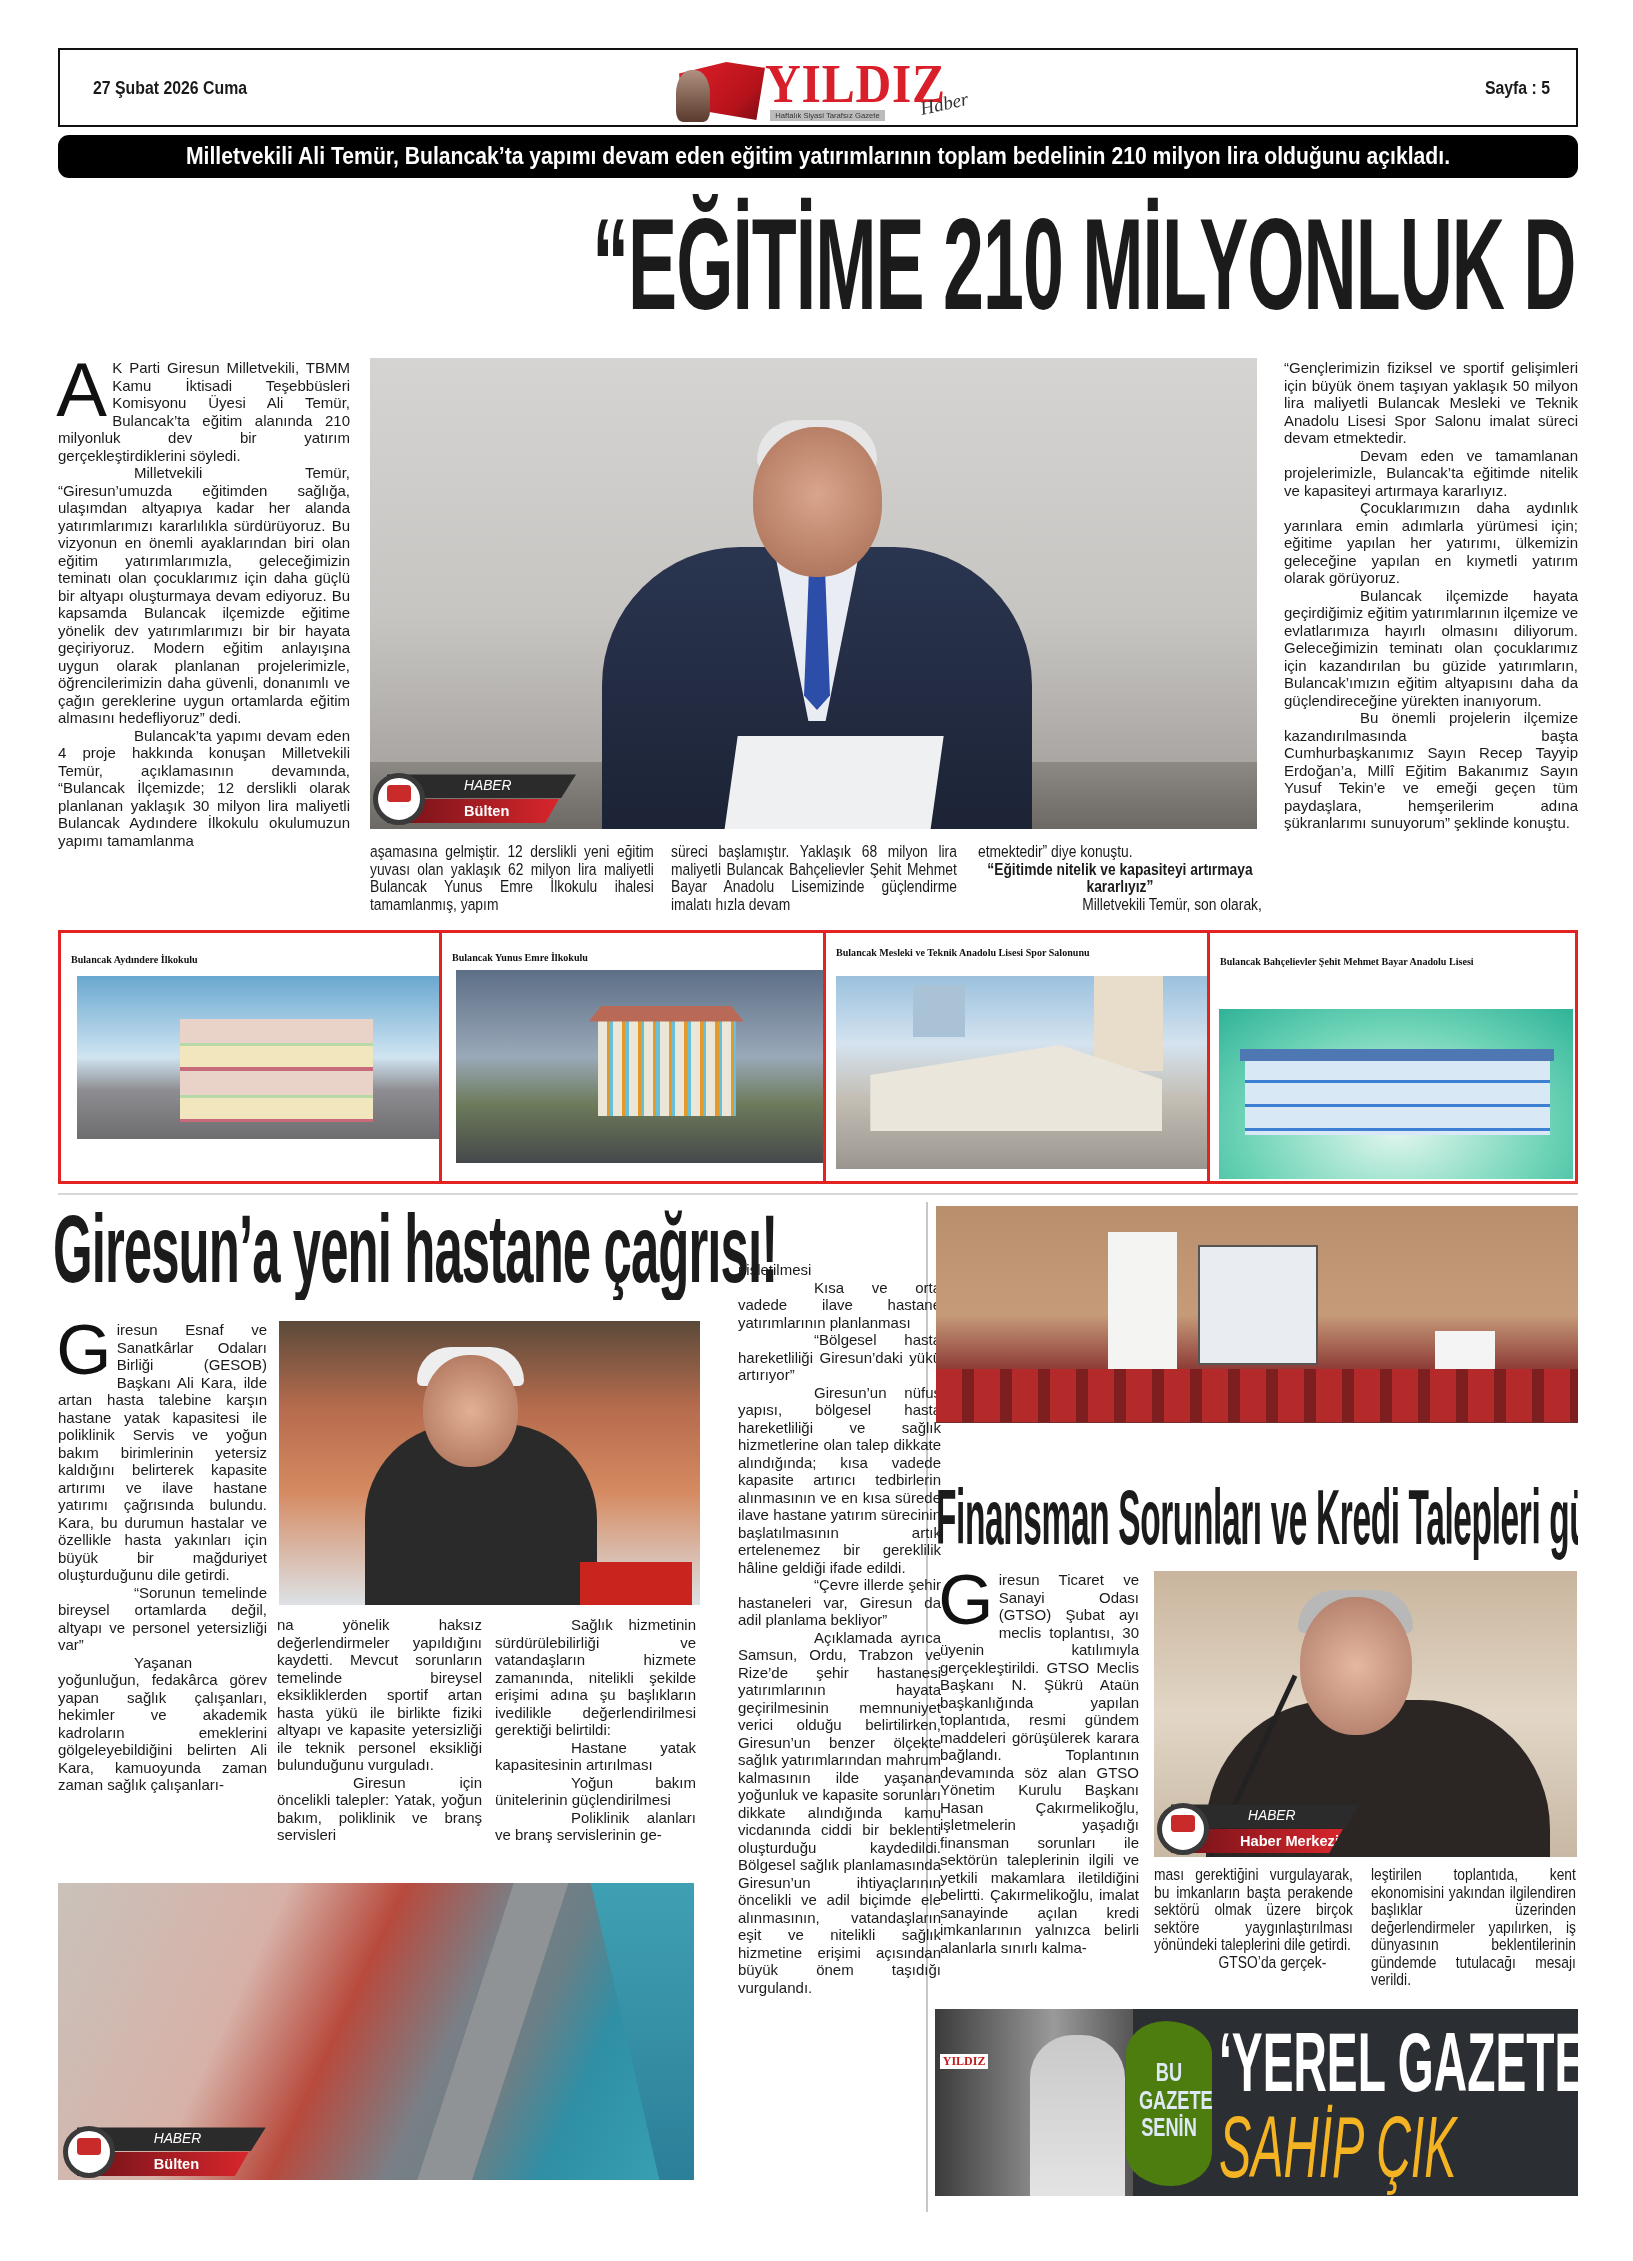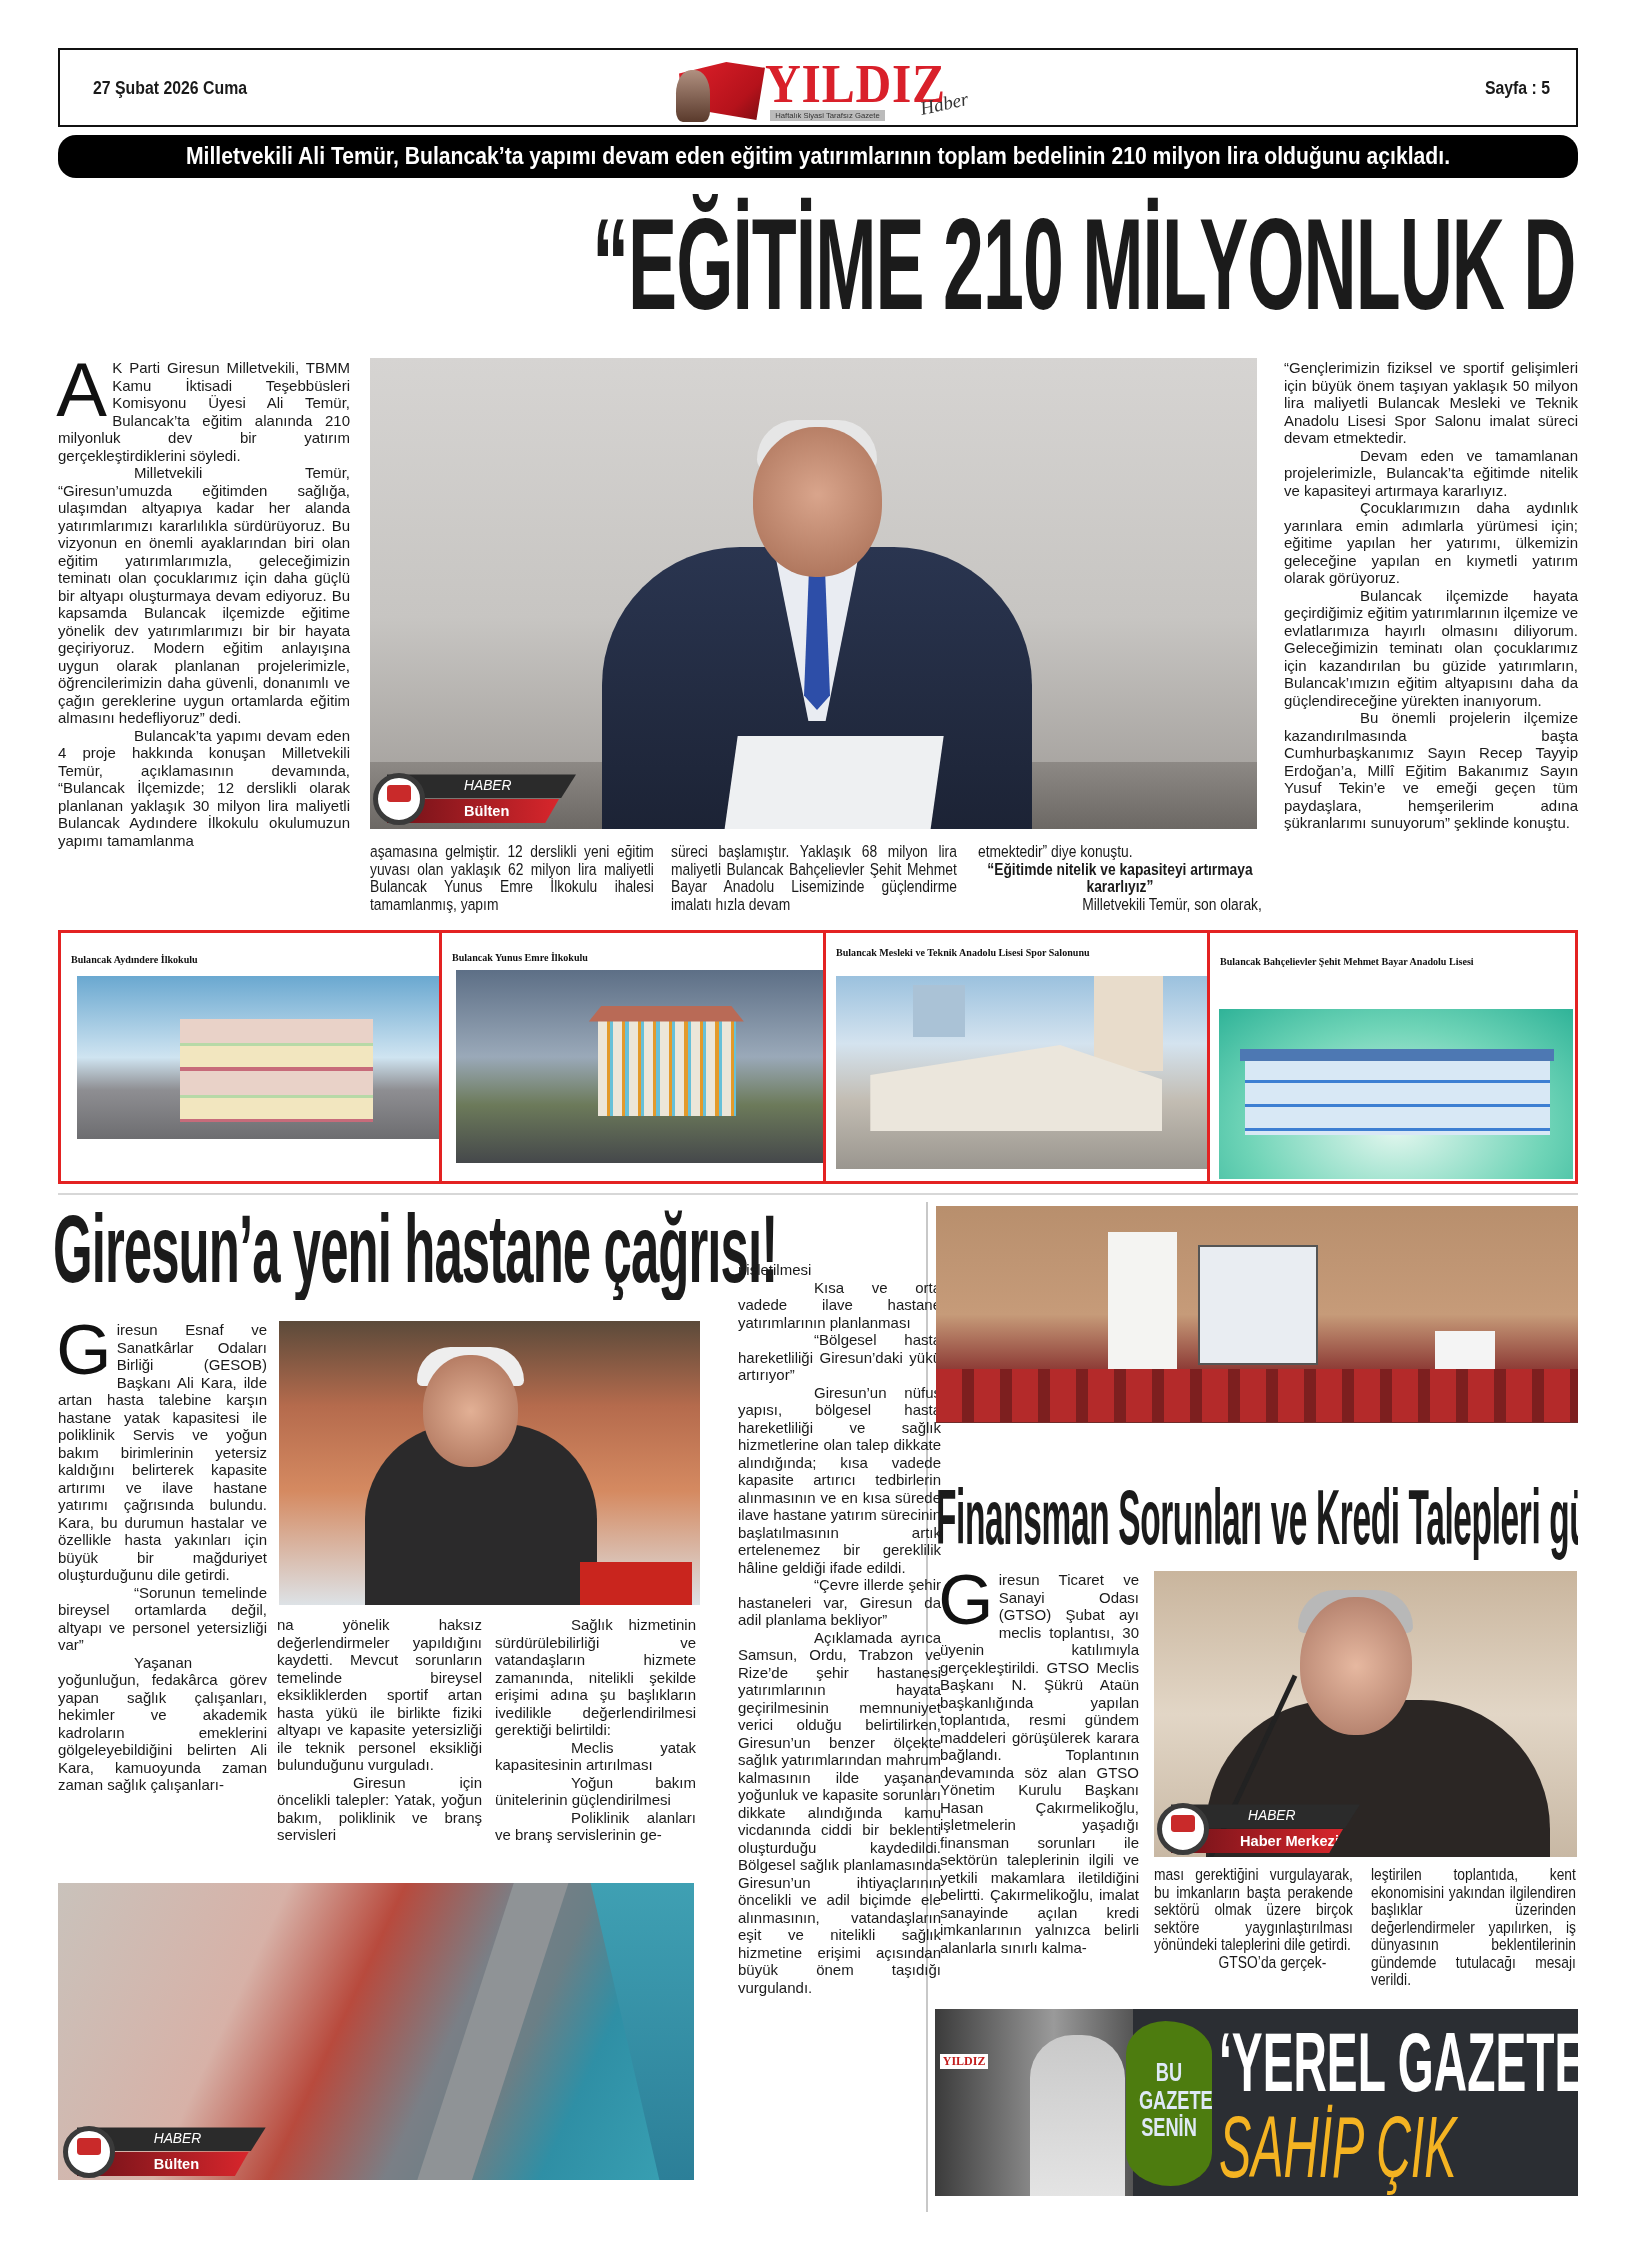--- a/index.html
+++ b/index.html
@@ -13,21 +13,21 @@
   #masthead .date { position: absolute; left: 33px; top: 27.5px; font-weight: bold; font-size: 18px; transform: scaleX(0.88); transform-origin: left; }
   #masthead .page { position: absolute; right: 26px; top: 27.5px; font-weight: bold; font-size: 18px; transform: scaleX(0.88); transform-origin: right; }
   #logo { position: absolute; left: 602px; top: 3.4px; width: 344px; height: 72px; }
   #logo .flag { position: absolute; left: 17px; top: 8.6px; width: 86px; height: 58px; background: linear-gradient(135deg,#e0202a 0%,#b5121b 70%,#7a0c12 100%); clip-path: polygon(0 20%, 55% 0, 100% 10%, 90% 100%, 30% 85%, 5% 95%); }
   #logo .portrait { position: absolute; left: 13.8px; top: 17px; width: 34px; height: 52px; border-radius: 45% 45% 20% 20%; background: linear-gradient(180deg,#b09080,#5a3a2c); }
   #logo .name { position: absolute; left: 103px; top: -1.7px; font-family: "Liberation Serif", serif; font-weight: bold; font-size: 55px; color: #d9202a; letter-spacing: 0.9px; transform: scaleX(0.9); transform-origin: left; }
   #logo .tagline { position: absolute; left: 108px; top: 57px; background: #bbb; color: #333; font-size: 7.7px; padding: 0.9px 5.2px; }
   #logo .haber { position: absolute; left: 258px; top: 40px; font-family: "Liberation Serif", serif; font-style: italic; font-size: 19px; color: #333; transform: rotate(-12deg); }
 
   
-  #subbar { left: 58px; top: 135px; width: 1520px; height: 43px; background: #000; border-radius: 18px; color: #fff; font-weight: bold; font-size: 23px; line-height: 43px; text-align: center; white-space: nowrap; }
+  #subbar { left: 58px; top: 135px; width: 1520px; height: 43px; background: #000; border-radius: 11px; color: #fff; font-weight: bold; font-size: 23px; line-height: 43px; text-align: center; white-space: nowrap; }
   #subbar span { display: inline-block; transform: scaleX(0.92); }
 
   
   #headline { left: 58px; top: 189px; width: 1520px; height: 150px; text-align: center; white-space: nowrap; overflow: hidden; }
   #headline span { display: inline-block; font-family: "Liberation Sans", sans-serif; font-weight: bold; font-size: 129px; line-height: 150px; color: #1b1b1b; transform: scaleX(0.57); transform-origin: center; letter-spacing: -1.7px; }
 
   
   .col { position: absolute; font-size: 15px; line-height: 17.5px; text-align: justify; hyphens: manual; }
   .col p { text-indent: 0; }
   .col p.ind { text-indent: 76px; }
@@ -213,21 +213,21 @@
   <div class="head"></div>
   <div class="flag"></div>
 </div>
 
 <div class="col" style="left:277px; top:1616px; width:205px;">
   <p>na yönelik haksız değerlendirmeler yapıldığını kaydetti. Mevcut sorunların temelinde bireysel eksikliklerden sportif artan hasta yükü ile birlikte fiziki altyapı ve kapasite yetersizliği ile teknik personel eksikliği bulunduğunu vurguladı.</p>
   <p class="ind">Giresun için öncelikli talepler: Yatak, yoğun bakım, poliklinik ve branş servisleri</p>
 </div>
 <div class="col" style="left:495px; top:1616px; width:201px;">
   <p class="ind">Sağlık hizmetinin sürdürülebilirliği ve vatandaşların hizmete zamanında, nitelikli şekilde erişimi adına şu başlıkların ivedilikle değerlendirilmesi gerektiği belirtildi:</p>
-  <p class="ind">Meclis yatak kapasitesinin artırılması</p>
+  <p class="ind">Hastane yatak kapasitesinin artırılması</p>
   <p class="ind">Yoğun bakım ünitelerinin güçlendirilmesi</p>
   <p class="ind">Poliklinik alanları ve branş servislerinin ge-</p>
 </div>
 <div class="col" style="left:714px; top:1261px; width:203px;margin-left:24px;">
   <p>nişletilmesi</p>
   <p class="ind">Kısa ve orta vadede ilave hastane yatırımlarının planlanması</p>
   <p class="ind">“Bölgesel hasta hareketliliği Giresun’daki yükü artırıyor”</p>
   <p class="ind">Giresun’un nüfus yapısı, bölgesel hasta hareketliliği ve sağlık hizmetlerine olan talep dikkate alındığında; kısa vadede kapasite artırıcı tedbirlerin alınmasının ve en kısa sürede ilave hastane yatırım sürecinin başlatılmasının artık ertelenemez bir gereklilik hâline geldiği ifade edildi.</p>
   <p class="ind">“Çevre illerde şehir hastaneleri var, Giresun da adil planlama bekliyor”</p>
   <p class="ind">Açıklamada ayrıca Samsun, Ordu, Trabzon ve Rize’de şehir hastanesi yatırımlarının hayata geçirilmesinin memnuniyet verici olduğu belirtilirken, Giresun’un benzer ölçekte sağlık yatırımlarından mahrum kalmasının ilde yaşanan yoğunluk ve kapasite sorunları dikkate alındığında kamu vicdanında ciddi bir beklenti oluşturduğu kaydedildi. Bölgesel sağlık planlamasında Giresun’un ihtiyaçlarının öncelikli ve adil biçimde ele alınmasının, vatandaşların eşit ve nitelikli sağlık hizmetine erişimi açısından büyük önem taşıdığı vurgulandı.</p>

